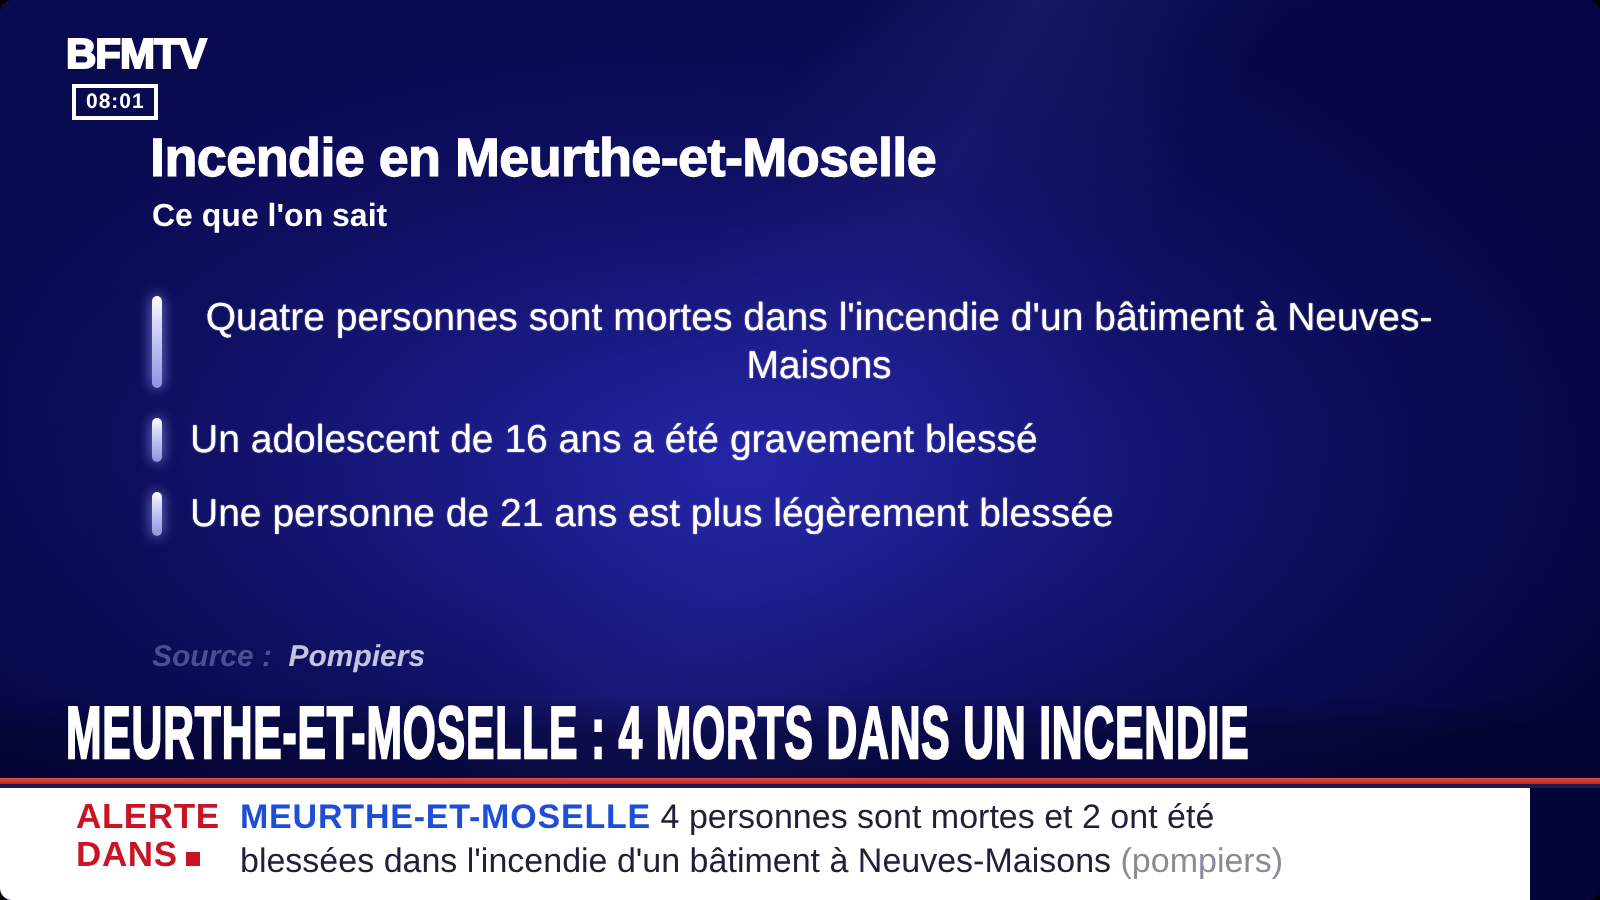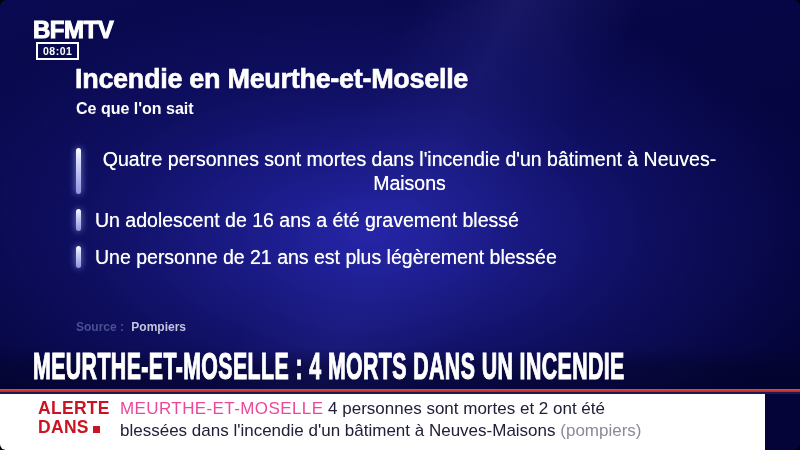--- a/index.html
+++ b/index.html
@@ -11,21 +11,21 @@
     overflow: hidden; border-radius: 6px;
     background:
       radial-gradient(ellipse 640px 330px at 46% 52%, rgba(38,38,172,0.95) 0%, rgba(22,22,120,0.55) 45%, rgba(0,0,0,0) 74%),
       linear-gradient(118deg, rgba(80,80,195,0) 40%, rgba(80,80,195,0.22) 50%, rgba(80,80,195,0) 62%),
       linear-gradient(165deg, #0a0a52 0%, #050542 45%, #040438 100%);
   }
 
   
   .logo {
     position: absolute; left: 33px; top: 16px;
-    color: #fff; font-size: 24px; font-weight: 700;
+    color: #fff; font-size: 21px; font-weight: 700;
     letter-spacing: -0.5px; -webkit-text-stroke: 1px #fff;
   }
   .timebox {
     position: absolute; left: 36px; top: 42px;
     border: 2px solid #fff; color: #fff;
     font-size: 10.5px; font-weight: 700; letter-spacing: 0.5px;
     padding: 2px 5px 1px 5px; line-height: 11px;
   }
 
   
@@ -51,21 +51,21 @@
     background: linear-gradient(180deg, #ffffff 0%, #d4d8f8 30%, #8d93e0 100%);
     box-shadow: 0 0 7px rgba(140,150,235,0.9);
   }
   .bullet-text {
     margin-left: 14px; color: #fff; font-size: 19.5px; line-height: 24px;
     text-shadow: 0 0 0.7px rgba(255,255,255,0.85);
     text-align: center;
   }
 
   .source {
-    position: absolute; left: 76px; top: 320px; font-size: 12px; font-weight: 700;
+    position: absolute; left: 76px; top: 320px; font-size: 15px; font-weight: 700; font-style: italic;
   }
   .source .src-label { color: #4a4f92; }
   .source .src-value { color: #c2c5dc; margin-left: 4px; }
 
   
   .headline-strip {
     position: absolute; left: 0; top: 348px; width: 800px; height: 46px;
     background: linear-gradient(180deg, rgba(3,3,38,0) 0%, rgba(3,3,38,0.45) 40%, rgba(3,3,40,0.55) 100%);
   }
   .headline-text {
@@ -97,21 +97,21 @@
     line-height: 18.5px; letter-spacing: 0.3px;
   }
   .alert-square {
     display: inline-block; width: 7px; height: 7px; background: #c81423;
     margin-left: 4px;
   }
   .alert-message {
     position: absolute; left: 120px; top: 4px; width: 552px;
     font-size: 17px; line-height: 21.5px; color: #20203a;
   }
-  .alert-tag { color: #ec4899; font-weight: 400; letter-spacing: 0.4px; }
+  .alert-tag { color: #1d4ed8; font-weight: 700; letter-spacing: 0.4px; }
   .alert-src { color: #8a8a99; }
 </style>
 </head>
 <body>
 
 <div class="screen">
 
   <div class="logo">BFMTV</div>
   <div class="timebox">08:01</div>
 

